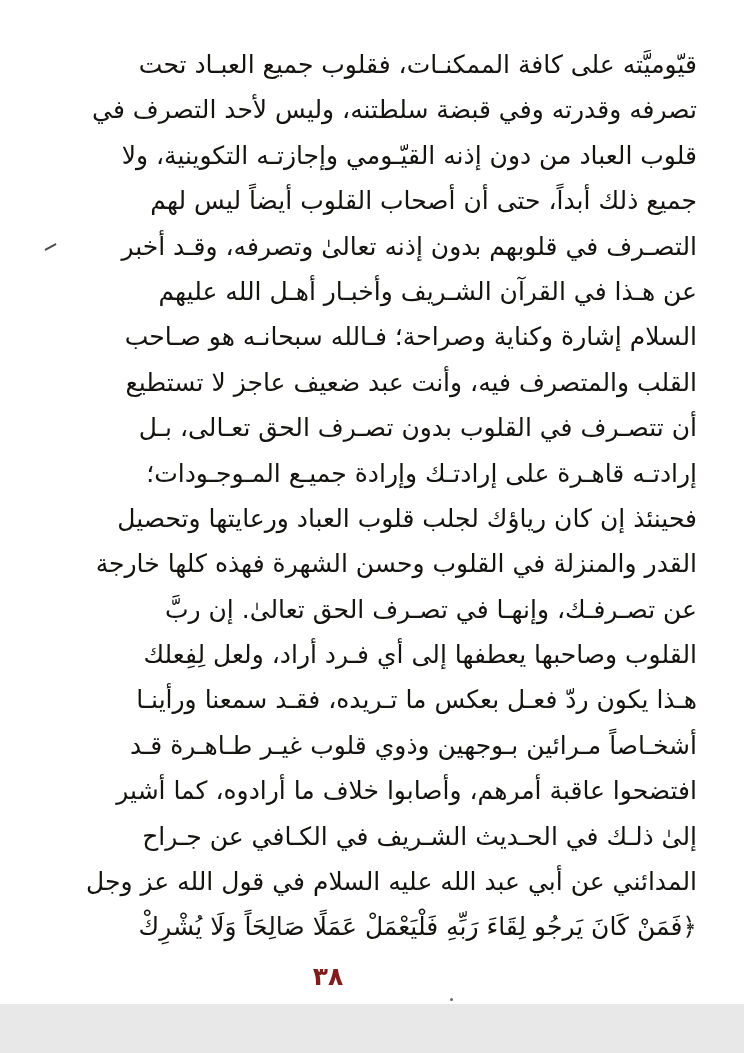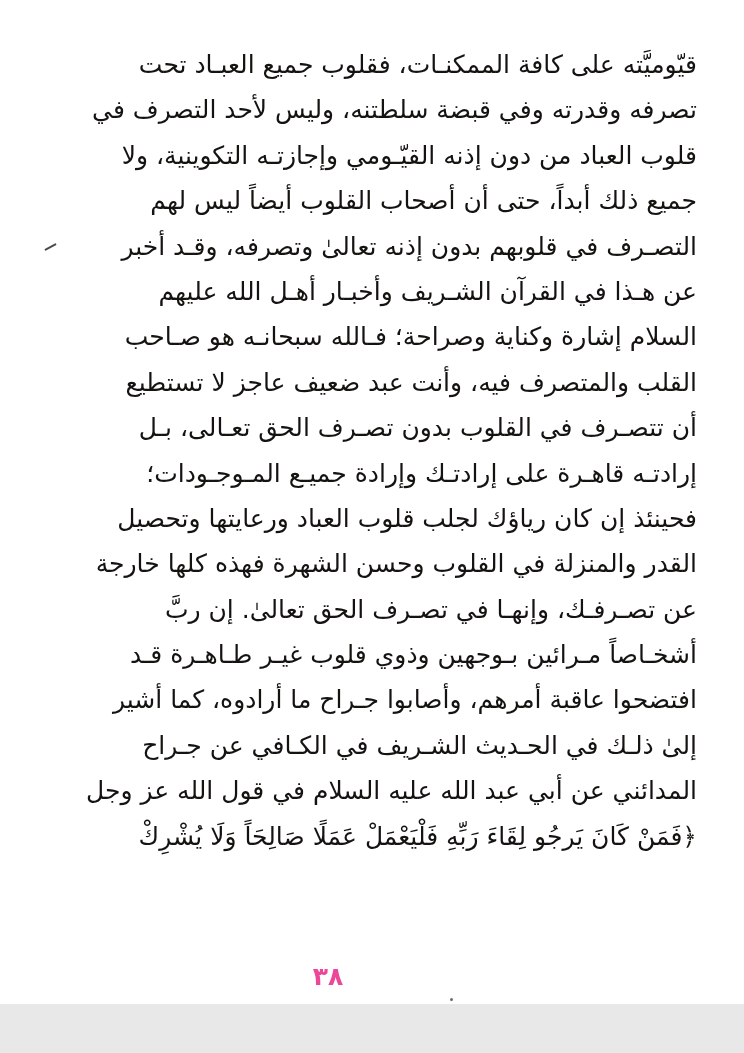--- a/index.html
+++ b/index.html
@@ -47,21 +47,21 @@
     letter-spacing: 0.5px;
   }
   .page-number {
     position: absolute;
     top: 962px;
     left: 0;
     right: 88px;
     text-align: center;
     font-size: 25px;
     font-weight: bold;
-    color: #ec4899;
+    color: #7f1d1d;
   }
   .artifact-slash {
     position: absolute;
     top: 246px;
     left: 44px;
     width: 13px;
     height: 2px;
     background: #4a4a4a;
     transform: rotate(-28deg);
     border-radius: 1px;
@@ -90,21 +90,23 @@
     <div class="line">جميع ذلك أبداً، حتى أن أصحاب القلوب أيضاً ليس لهم</div>
     <div class="line">التصـرف في قلوبهم بدون إذنه تعالىٰ وتصرفه، وقـد أخبر</div>
     <div class="line">عن هـذا في القرآن الشـريف وأخبـار أهـل الله عليهم</div>
     <div class="line">السلام إشارة وكناية وصراحة؛ فـالله سبحانـه هو صـاحب</div>
     <div class="line">القلب والمتصرف فيه، وأنت عبد ضعيف عاجز لا تستطيع</div>
     <div class="line">أن تتصـرف في القلوب بدون تصـرف الحق تعـالى، بـل</div>
     <div class="line">إرادتـه قاهـرة على إرادتـك وإرادة جميـع المـوجـودات؛</div>
     <div class="line">فحينئذ إن كان رياؤك لجلب قلوب العباد ورعايتها وتحصيل</div>
     <div class="line">القدر والمنزلة في القلوب وحسن الشهرة فهذه كلها خارجة</div>
     <div class="line">عن تصـرفـك، وإنهـا في تصـرف الحق تعالىٰ. إن ربَّ</div>
+    <div class="line">القلوب وصاحبها يعطفها إلى أي فـرد أراد، ولعل لِفِعلك</div>
+    <div class="line">هـذا يكون ردّ فعـل بعكس ما تـريده، فقـد سمعنا ورأينـا</div>
     <div class="line">أشخـاصاً مـرائين بـوجهين وذوي قلوب غيـر طـاهـرة قـد</div>
-    <div class="line">افتضحوا عاقبة أمرهم، وأصابوا جـراح ما أرادوه، كما أشير</div>
+    <div class="line">افتضحوا عاقبة أمرهم، وأصابوا خلاف ما أرادوه، كما أشير</div>
     <div class="line">إلىٰ ذلـك في الحـديث الشـريف في الكـافي عن جـراح</div>
     <div class="line">المدائني عن أبي عبد الله عليه السلام في قول الله عز وجل</div>
     <div class="line quran">﴿فَمَنْ كَانَ يَرجُو لِقَاءَ رَبِّهِ فَلْيَعْمَلْ عَمَلًا صَالِحَاً وَلَا يُشْرِكْ</div>
   </div>
 
   <div class="page-number">٣٨</div>
 </div>
 
 </body></html>

